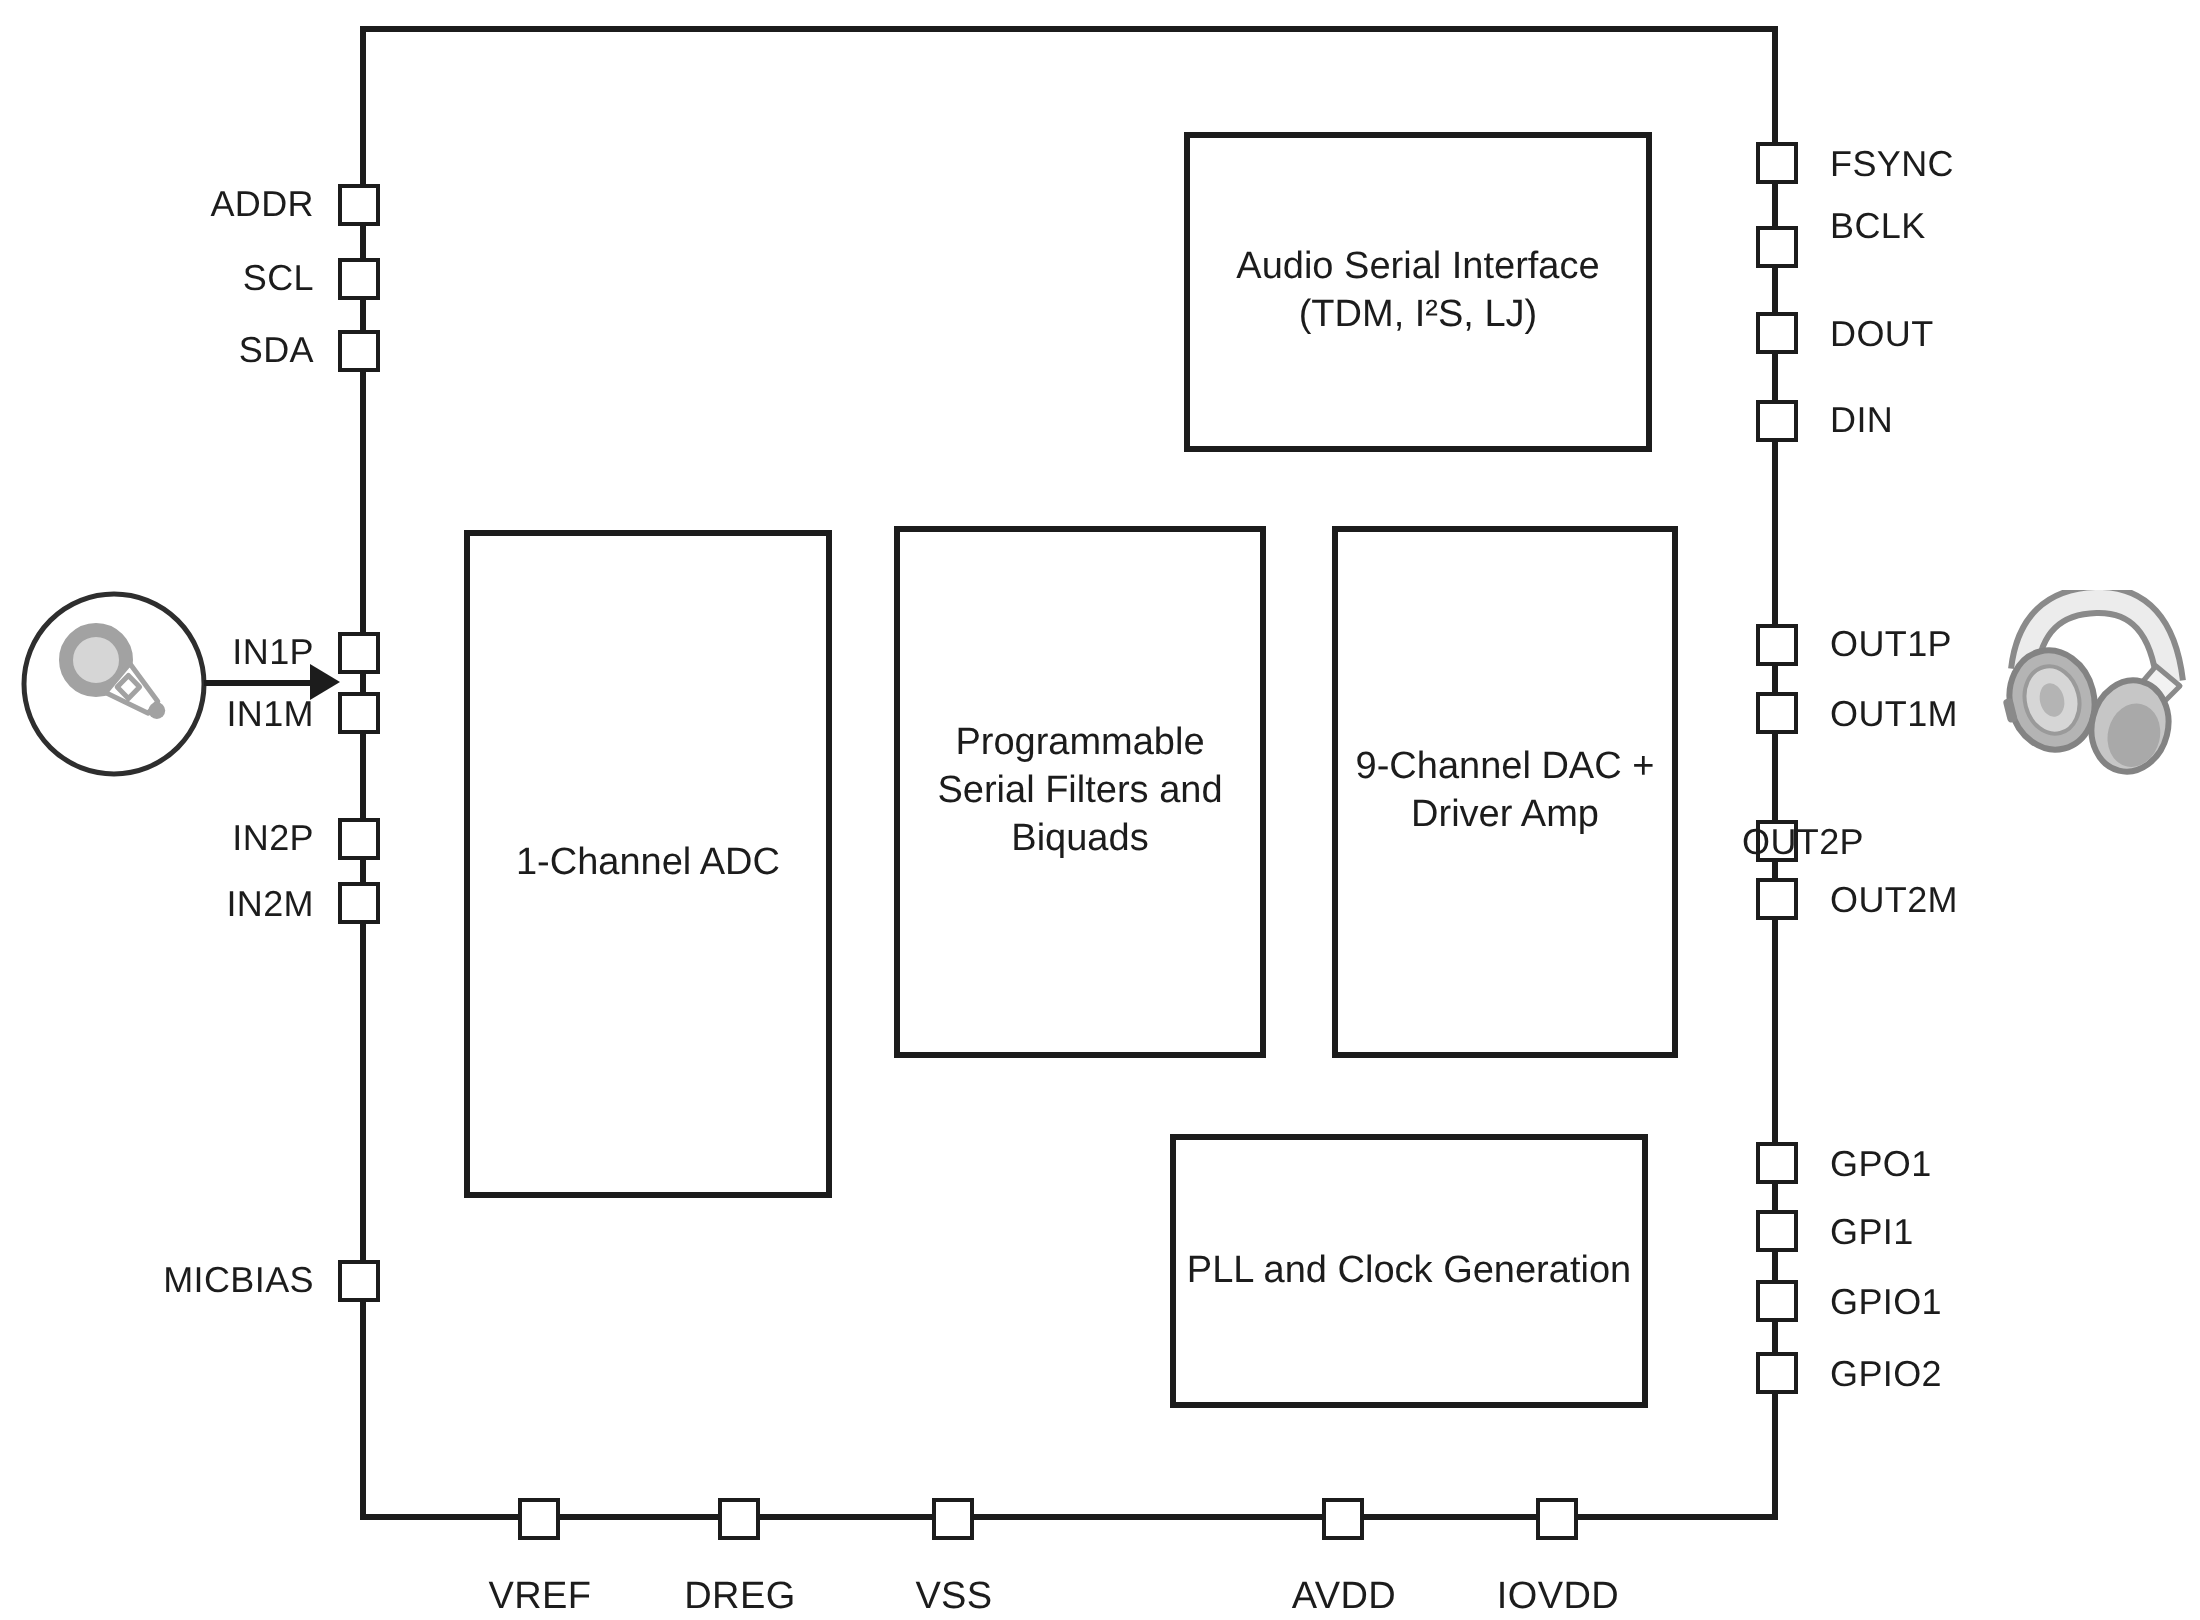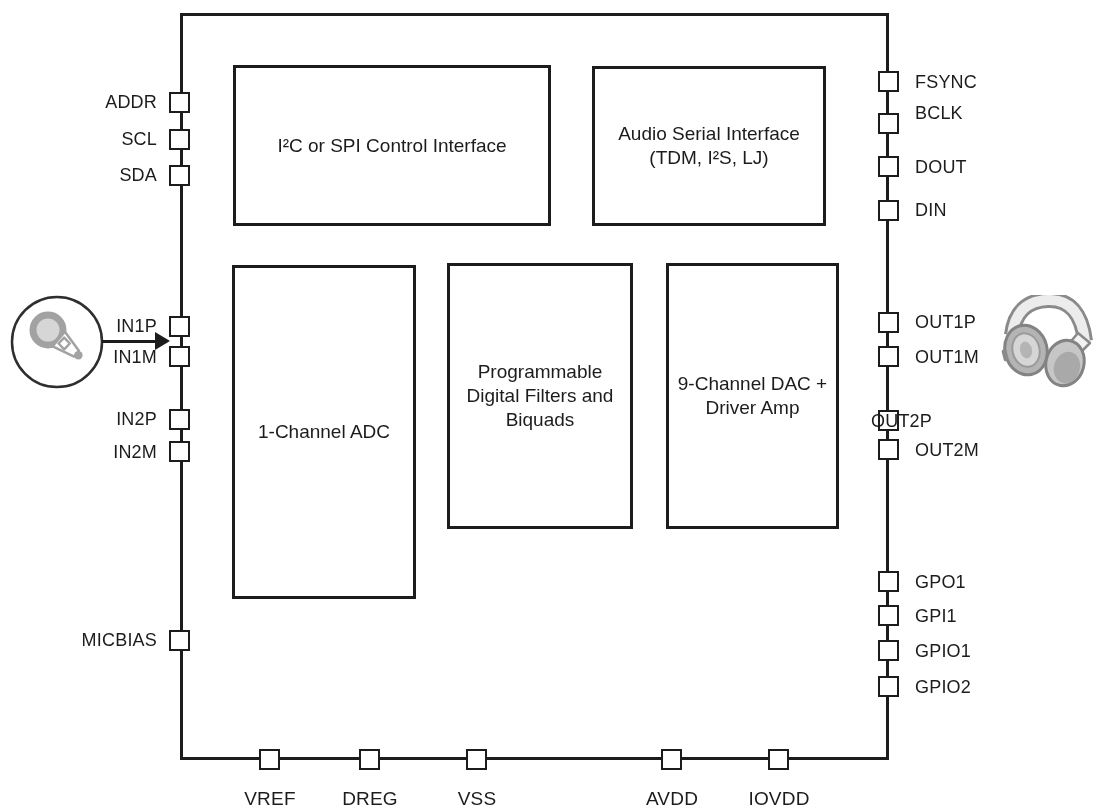--- a/index.html
+++ b/index.html
@@ -35,34 +35,34 @@
   }
   svg{position:absolute;display:block;}
 </style>
 </head>
 <body>
 
 <div id="stage">
 
   <div class="chip"></div>
 
-  <div class="block" style="left:233px;top:65px;width:318px;height:161px">
-    <span class="txt">I²C or SPI Control Interface</span>
-  </div>
   <div class="block" style="left:592px;top:66px;width:234px;height:160px">
     <span class="txt">Audio Serial Interface (TDM, I²S, LJ)</span>
   </div>
   <div class="block" style="left:232px;top:265px;width:184px;height:334px">
     <span class="txt">1-Channel ADC</span>
   </div>
   <div class="block" style="left:447px;top:263px;width:186px;height:266px">
-    <span class="txt">Programmable Digital Filters and Biquads</span>
+    <span class="txt">Programmable Serial Filters and Biquads</span>
   </div>
   <div class="block" style="left:666px;top:263px;width:173px;height:266px">
     <span class="txt">9-Channel DAC + Driver Amp</span>
+  </div>
+  <div class="block" style="left:585px;top:567px;width:239px;height:137px">
+    <span class="txt nowrap">PLL and Clock Generation</span>
   </div>
 
   <div class="pin" style="left:169px;top:92px"></div>
   <div class="pin" style="left:169px;top:129px"></div>
   <div class="pin" style="left:169px;top:165px"></div>
   <div class="pin" style="left:169px;top:316px"></div>
   <div class="pin" style="left:169px;top:346px"></div>
   <div class="pin" style="left:169px;top:409px"></div>
   <div class="pin" style="left:169px;top:441px"></div>
   <div class="pin" style="left:169px;top:630px"></div>

